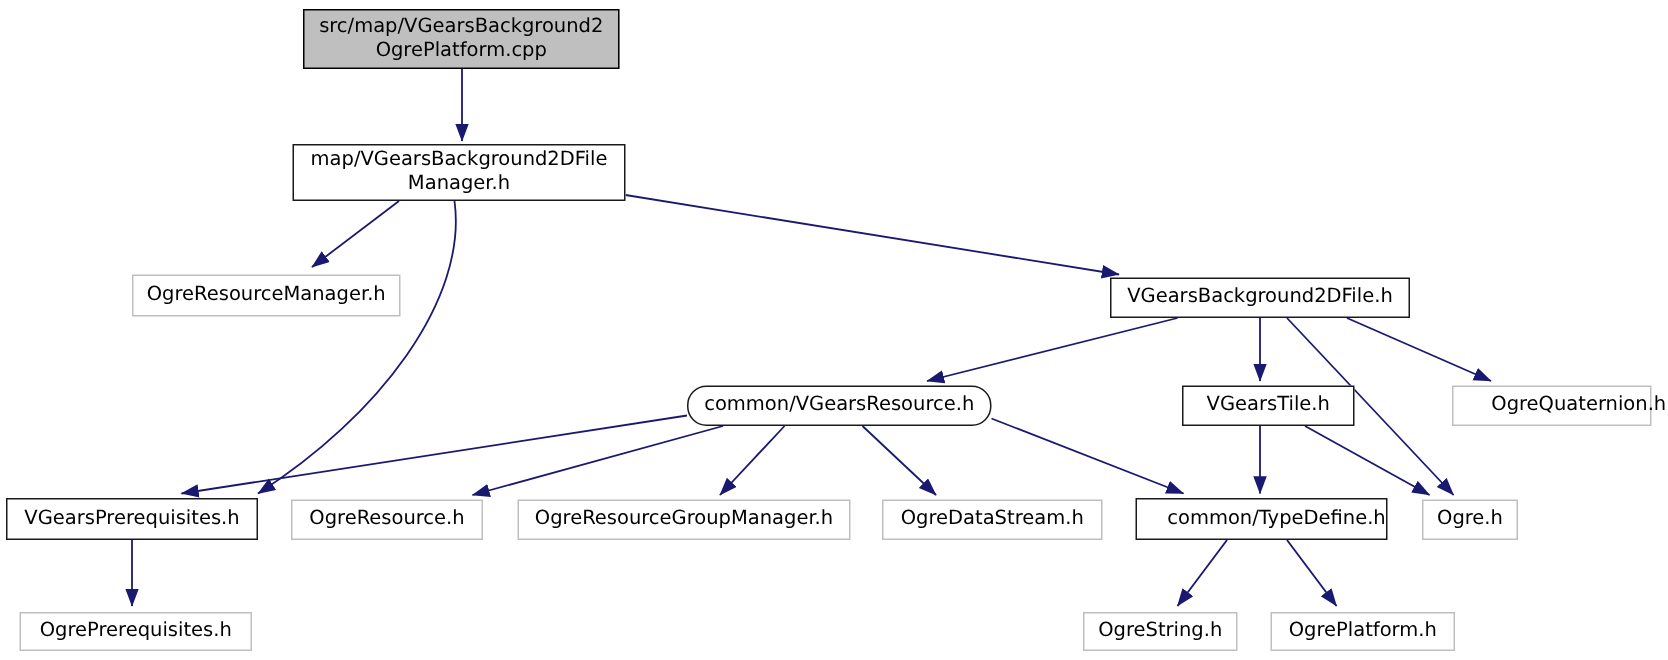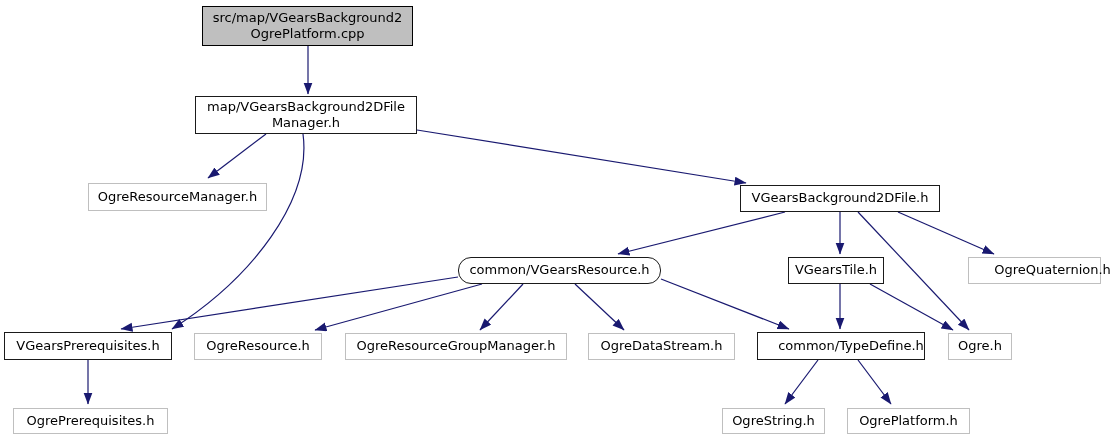--- a/index.html
+++ b/index.html
@@ -89,21 +89,21 @@
     <path class="edge" d="M88,360 L88,404" marker-end="url(#arrow)"></path>
   </svg>
 
   <div class="node current" style="left:202px; top:6px;   width:211px; height:40px;">src/map/VGearsBackground2
 OgrePlatform.cpp</div>
   <div class="node internal" style="left:195px; top:96px;  width:222px; height:38px;">map/VGearsBackground2DFile
 Manager.h</div>
   <div class="node external" style="left:88px;  top:183px; width:179px; height:28px;">OgreResourceManager.h</div>
   <div class="node internal" style="left:740px; top:185px; width:200px; height:27px;">VGearsBackground2DFile.h</div>
   <div class="node internal" style="left:458px; top:257px; width:203px; height:27px;border-radius:13px;">common/VGearsResource.h</div>
-  <div class="node internal" style="left:788px; top:257px; width:96px; height:27px;">VGearsTile.h</div>
+  <div class="node internal" style="left:788px; top:257px; width:115px; height:27px;">VGearsTile.h</div>
   <div class="node external" style="left:968px; top:257px; width:133px; height:27px;padding-left:36px;">OgreQuaternion.h</div>
   <div class="node internal" style="left:4px;   top:332px; width:168px; height:28px;">VGearsPrerequisites.h</div>
   <div class="node external" style="left:194px; top:333px; width:128px; height:27px;">OgreResource.h</div>
   <div class="node external" style="left:345px; top:333px; width:222px; height:27px;">OgreResourceGroupManager.h</div>
   <div class="node external" style="left:588px; top:333px; width:147px; height:27px;">OgreDataStream.h</div>
   <div class="node internal" style="left:757px; top:332px; width:168px; height:28px;padding-left:20px;">common/TypeDefine.h</div>
   <div class="node external" style="left:948px; top:333px; width:64px;  height:27px;">Ogre.h</div>
   <div class="node external" style="left:13px;  top:408px; width:155px; height:26px;">OgrePrerequisites.h</div>
   <div class="node external" style="left:722px; top:408px; width:103px; height:26px;text-align:center;">OgreString.h</div>
   <div class="node external" style="left:847px; top:408px; width:123px; height:26px;">OgrePlatform.h</div>

